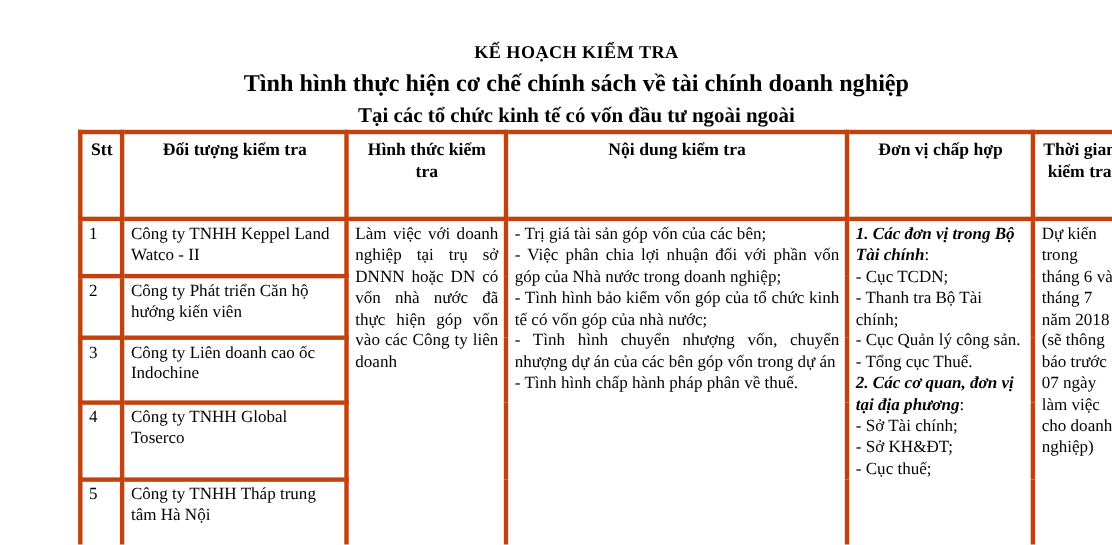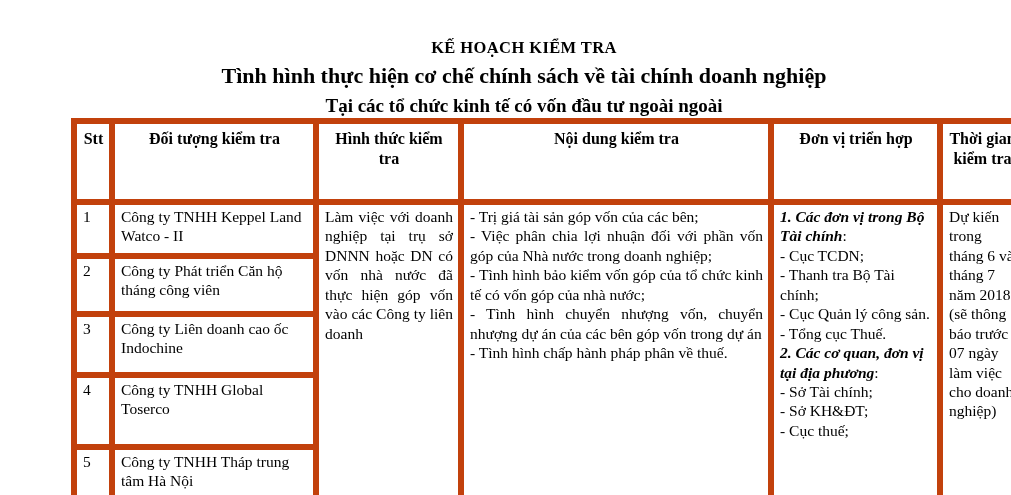--- a/index.html
+++ b/index.html
@@ -51,21 +51,21 @@
     left: 50px;
     top: 118px;
     width: 950px;
   }
   table.plan {
     border-collapse: collapse;
     width: 950px;
     table-layout: fixed;
   }
   table.plan td, table.plan th {
-    border: 6px solid #c2410c;
+    border: 4px solid #c2410c;
     vertical-align: top;
     padding: 2px 5px 2px 6px;
     font-size: 15.5px;
     line-height: 1.255;
   }
   table.plan thead th {
     text-align: center;
     font-weight: bold;
     vertical-align: top;
     padding-top: 5px;
@@ -116,21 +116,21 @@
         <col class="c-cont">
         <col class="c-unit">
         <col class="c-time">
       </colgroup>
       <thead>
         <tr>
           <th>Stt</th>
           <th>Đối tượng kiểm tra</th>
           <th>Hình thức kiểm tra</th>
           <th>Nội dung kiểm tra</th>
-          <th>Đơn vị triển hợp</th>
+          <th>Đơn vị chấp hợp</th>
           <th>Thời gian kiểm tra</th>
         </tr>
       </thead>
       <tbody>
         <tr class="r1">
           <td class="stt">1</td>
           <td class="obj">Công ty TNHH Keppel Land Watco - II</td>
           <td class="form-cell" rowspan="5">Làm việc với doanh nghiệp tại trụ sở DNNN hoặc DN có vốn nhà nước đã thực hiện góp vốn vào các Công ty liên doanh</td>
           <td class="cont" rowspan="5">
             <span class="ln">- Trị giá tài sản góp vốn của các bên;</span>
@@ -151,21 +151,21 @@
               <span class="bold">2. Các cơ quan, đơn vị tại địa phương</span><span>:</span>
               <span class="ln">- Sở Tài chính;</span>
               <span class="ln">- Sở KH&amp;ĐT;</span>
               <span class="ln">- Cục thuế;</span>
             </div>
           </td>
           <td class="time" rowspan="5">Dự kiến trong tháng 6 và tháng 7 năm 2018 (sẽ thông báo trước 07 ngày làm việc cho doanh nghiệp)</td>
         </tr>
         <tr class="r2">
           <td class="stt">2</td>
-          <td class="obj">Công ty Phát triển Căn hộ tháng công viên</td>
+          <td class="obj">Công ty Phát triển Căn hộ hướng kiến viên</td>
         </tr>
         <tr class="r3">
           <td class="stt">3</td>
           <td class="obj">Công ty Liên doanh cao ốc Indochine</td>
         </tr>
         <tr class="r4">
           <td class="stt">4</td>
           <td class="obj">Công ty TNHH Global Toserco</td>
         </tr>
         <tr class="r5">

